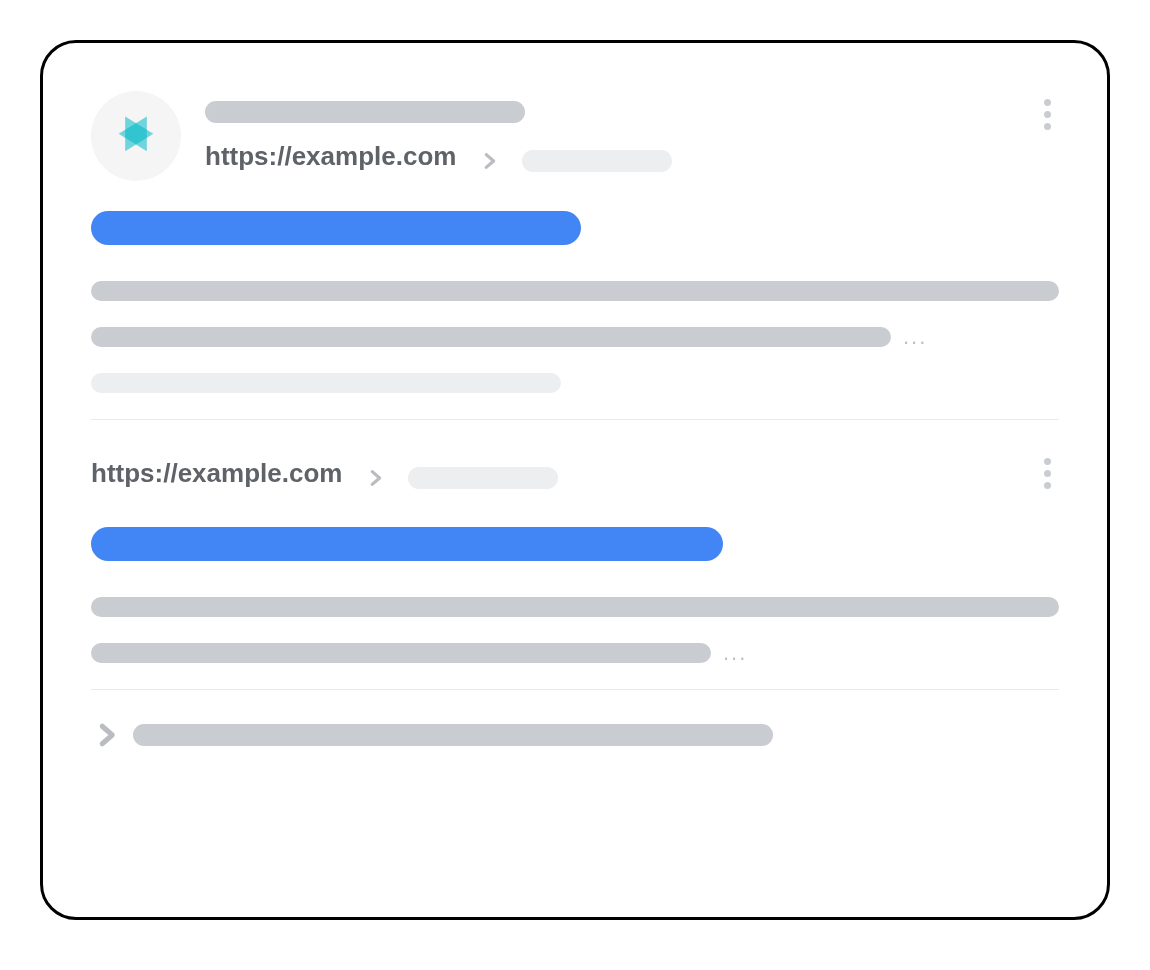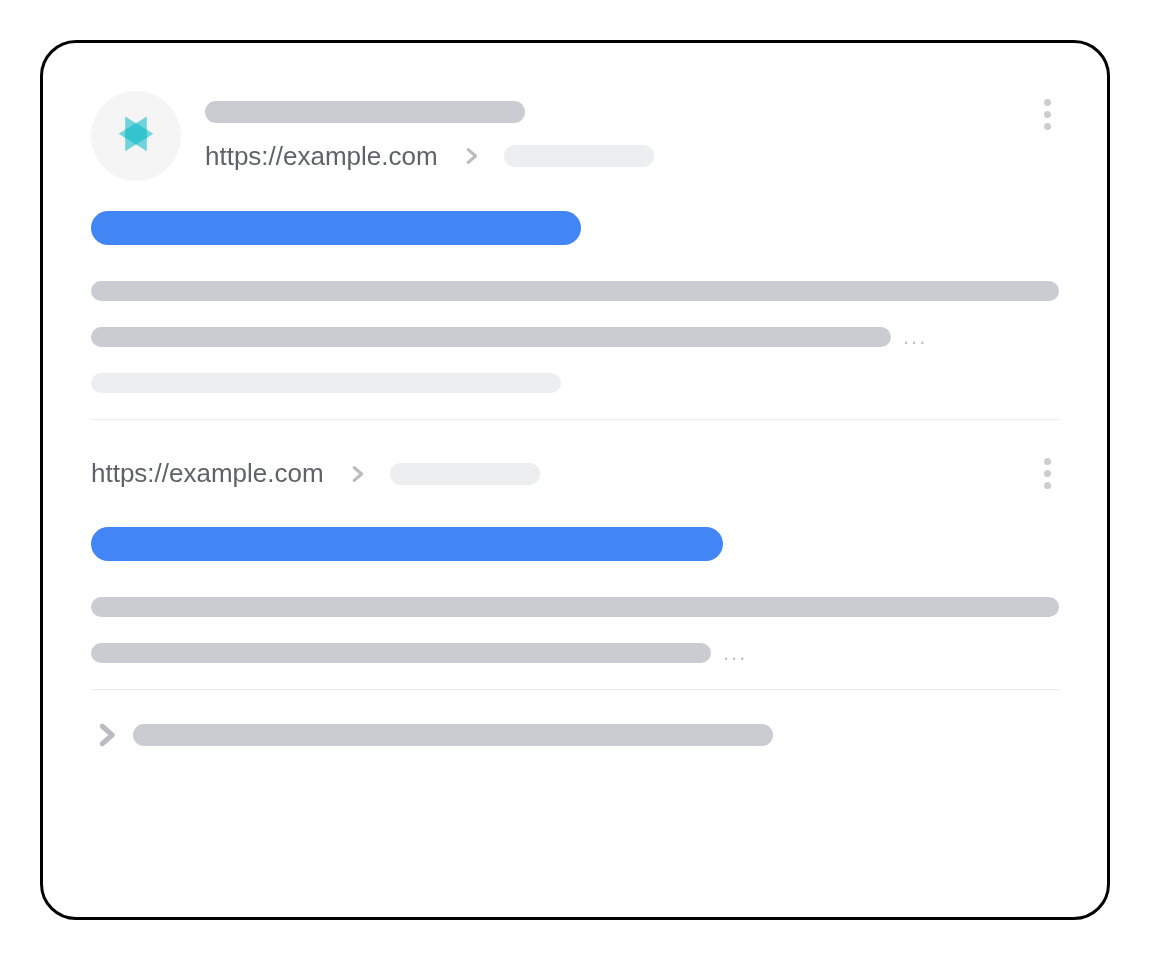--- a/index.html
+++ b/index.html
@@ -42,22 +42,23 @@
       gap: 18px;
     }
     .site-name-placeholder {
       width: 320px;
       height: 22px;
       background: #c9cdd1;
       border-radius: 12px;
     }
     .url-row {
       display: flex;
-      align-items: center;
+      align-items: flex-end;
       gap: 22px;
+      font-weight: bold;
     }
     .url-text {
       font-size: 26px;
       color: #5f6368;
     }
     .chevron {
       color: #b9bdc1;
       display: flex;
       align-items: center;
     }

